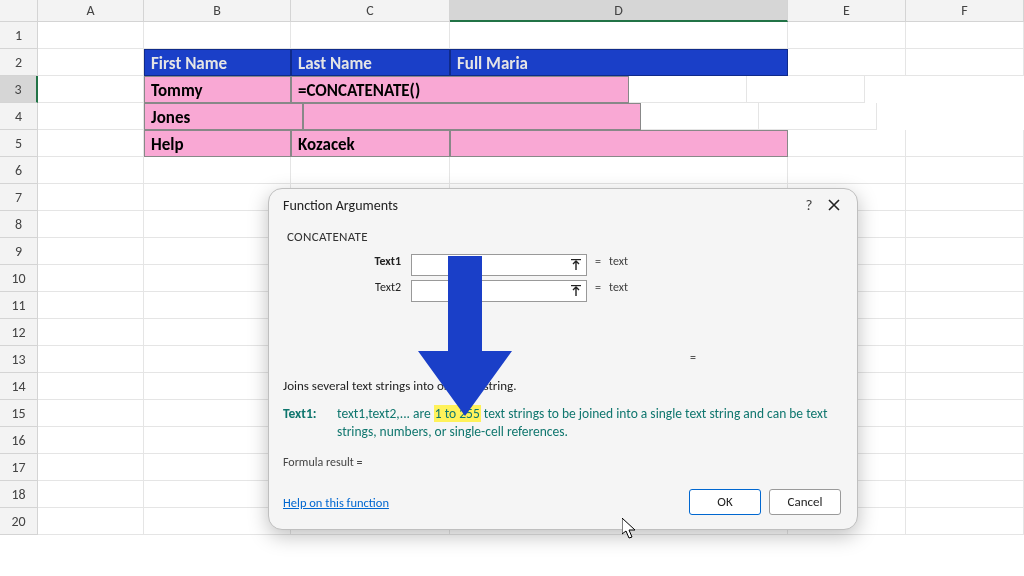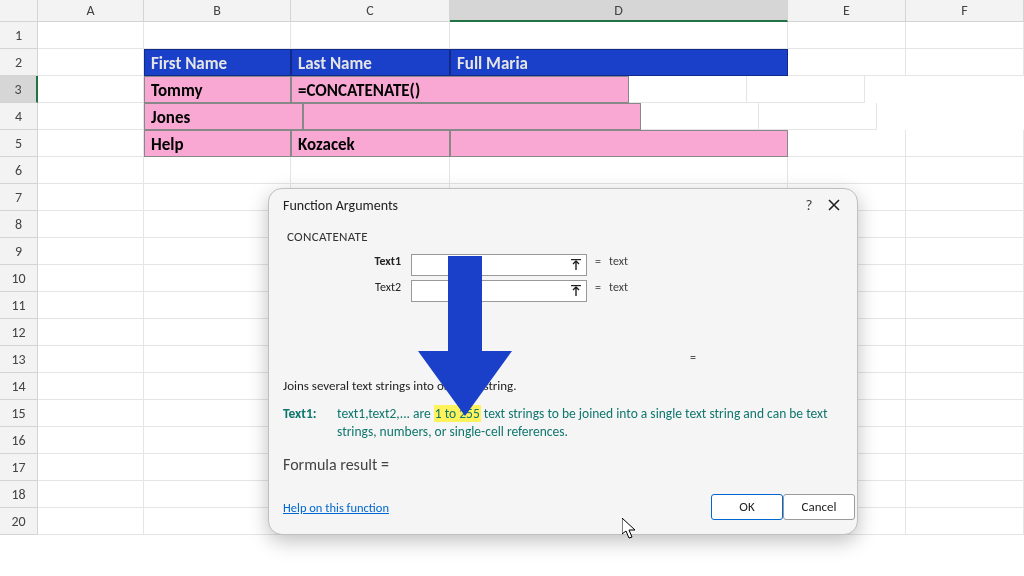--- a/index.html
+++ b/index.html
@@ -53,22 +53,22 @@
   .arg-type { color: #404040; font-size: 12px; }
 
   .formula-eq { text-align: center; color: #555; font-size: 12px; margin-top: 48px; padding-left: 260px; }
 
   .fn-desc { font-size: 13px; color: #222; margin-top: 14px; margin-bottom: 12px; }
   .arg-help { font-size: 13.5px; color: #0f766e; margin: 8px 0 14px 0; display: flex; }
   .arg-help .lab { font-weight: bold; width: 54px; flex: none; }
   .arg-help .txt { flex: 1; line-height: 1.35; }
   .hl { background: #fff25a; padding: 0 1px; }
 
-  .result-line { font-size: 16px; color: #444; margin: 10px 0 8px 0; }
-  .dlg-footer { display: flex; align-items: center; padding: 0 2px 14px 14px; }
+  .result-line { font-size: 12px; color: #444; margin: 10px 0 8px 0; }
+  .dlg-footer { display: flex; align-items: center; padding: 0 16px 14px 14px; gap: 8px; }
   .help-link { color: #0067d0; font-size: 12.5px; text-decoration: underline; }
   .dlg-footer .spacer { flex: 1; }
   .btn { min-width: 72px; height: 26px; background: #fff; border: 1px solid #9a9a9a; border-radius: 3px; margin-left: 0; font-size: 13px; color: #222; text-align: center; line-height: 24px; }
   .btn.primary { border: 1.5px solid #0067d0; }
 
   
   .arrow-ov { position: absolute; left: 418px; top: 256px; pointer-events: none; }
 
   
   .cursor { position: absolute; left: 622px; top: 518px; pointer-events: none; }

